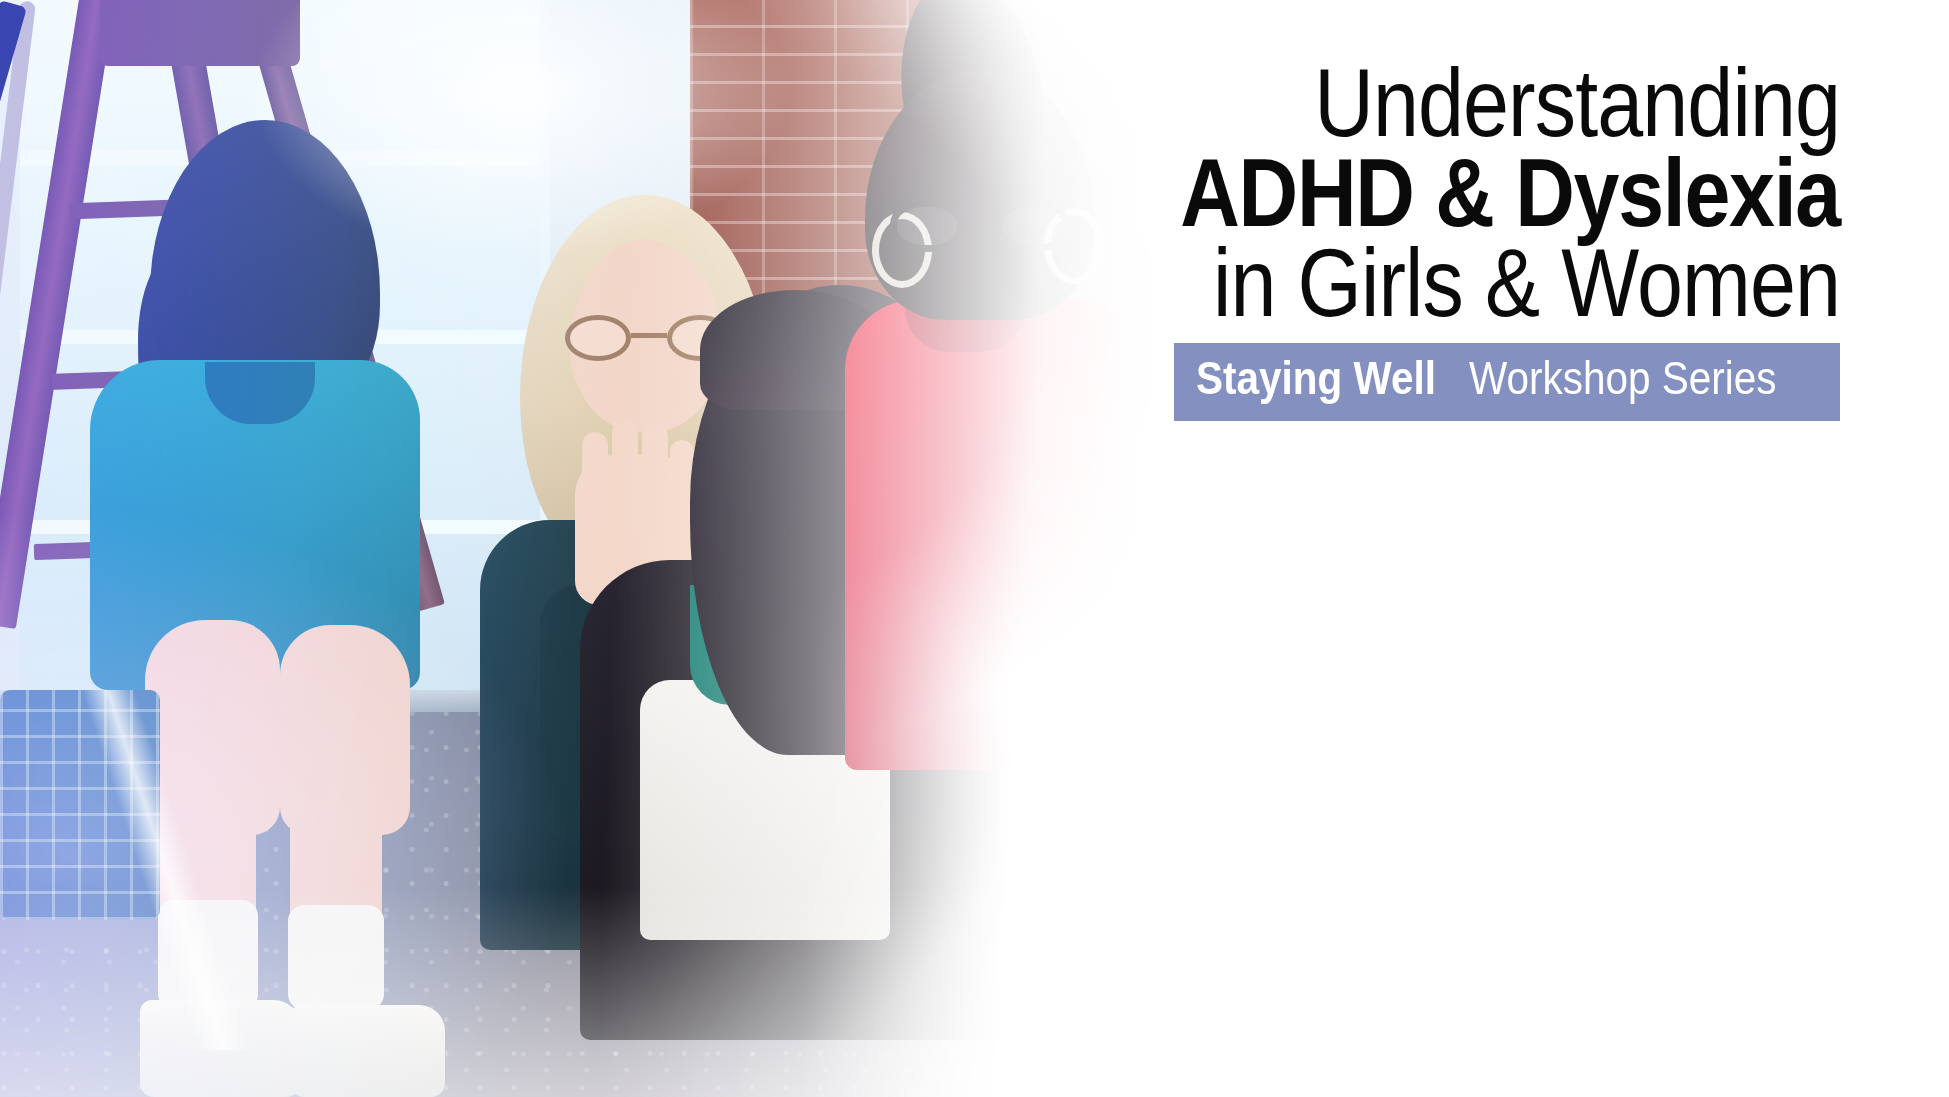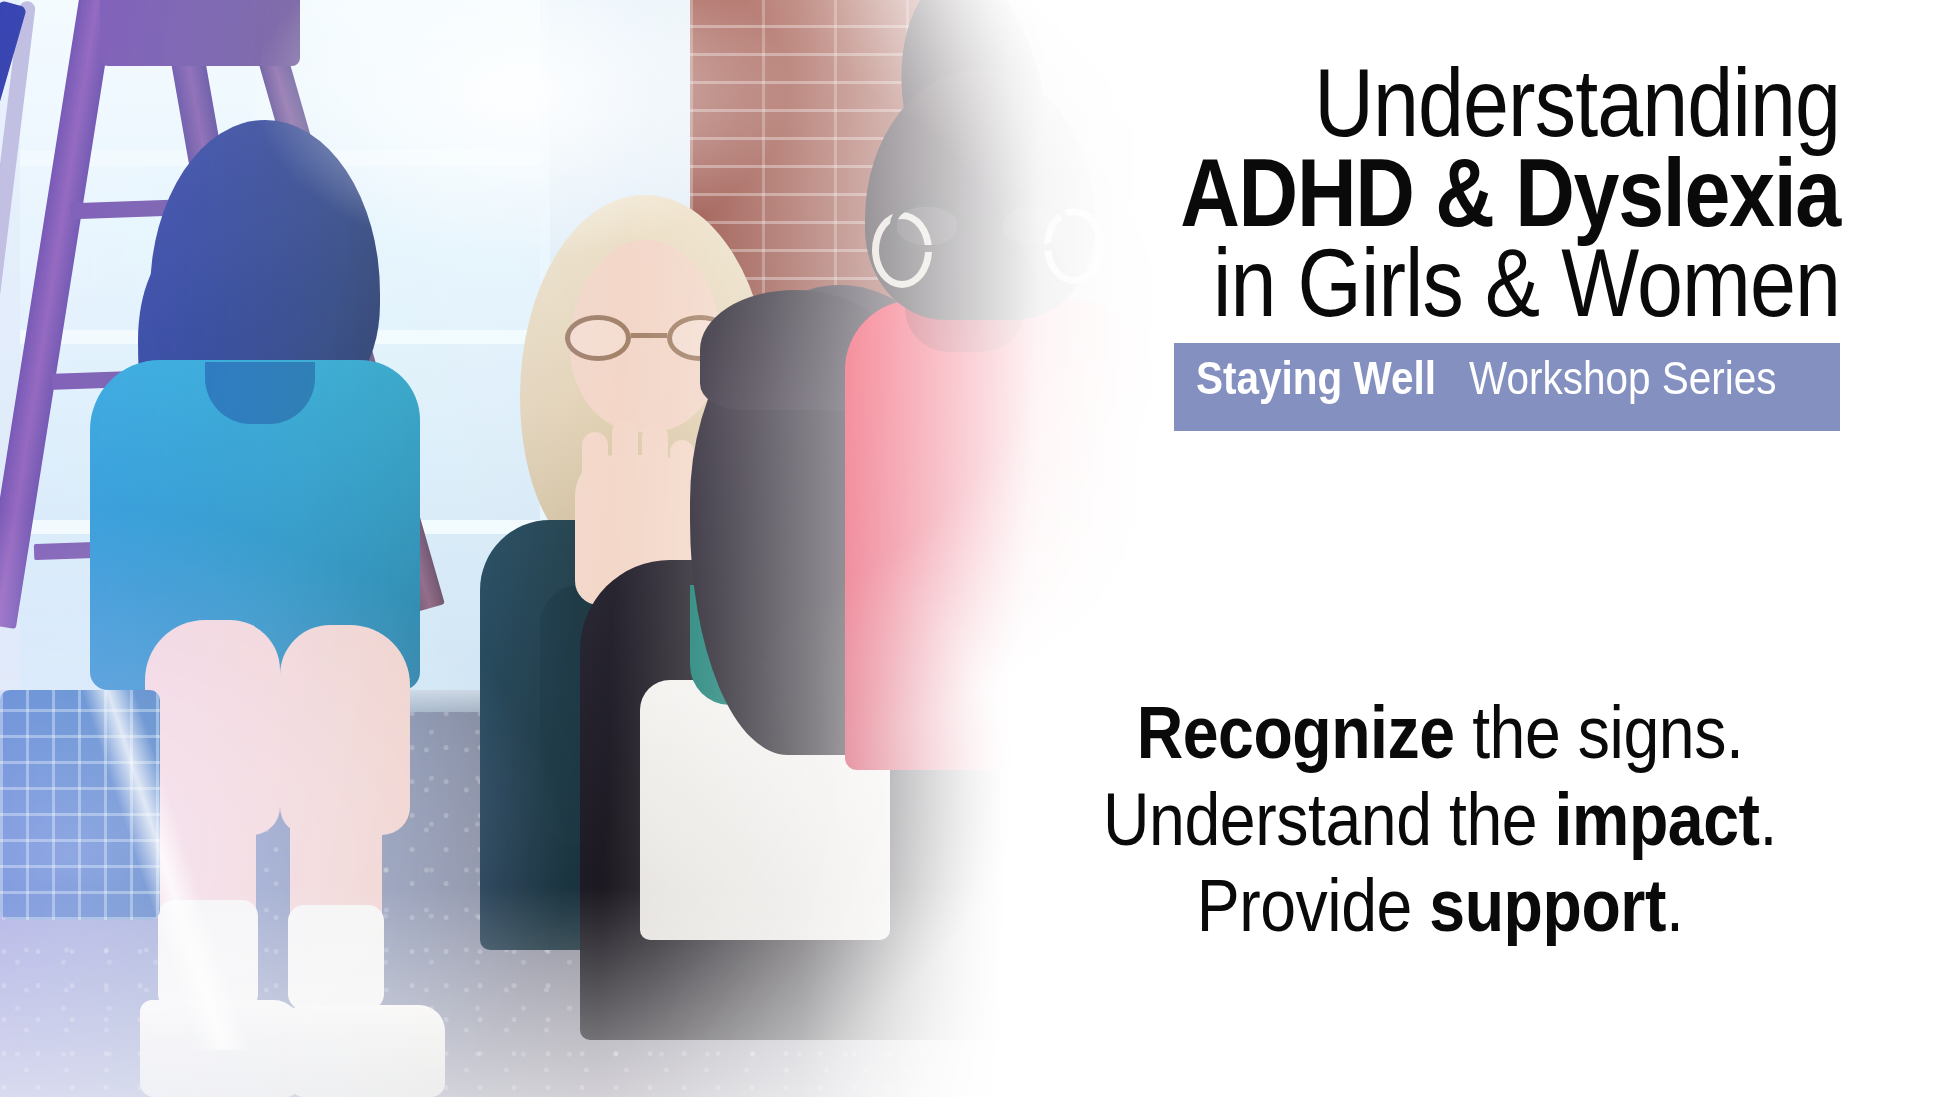--- a/index.html
+++ b/index.html
@@ -294,21 +294,21 @@
     transform-origin:right center;
     white-space:nowrap;
   }
   #t-line1{font-weight:400;}
   #t-line2{font-weight:700;letter-spacing:-1.5px;}
   #t-line3{font-weight:400;}
 
   #series-badge{
     display:inline-block;
     margin-top:14px;
-    padding:12px 22px 30px 22px;
+    padding:12px 22px 20px 22px;
     background:#8490c0;
     color:#ffffff;
     white-space:nowrap;
   }
   .badge-text{
     display:inline-block;
     font-family:"Liberation Sans", sans-serif;
     font-size:46px;
     line-height:1;
     transform:scaleX(.88);
@@ -442,21 +442,14 @@
   <div id="title-block">
     <span class="tline" id="t-line1">Understanding</span>
     <span class="tline" id="t-line2">ADHD &amp; Dyslexia</span>
     <span class="tline" id="t-line3">in Girls &amp; Women</span>
 
     <div id="series-badge">
       <span class="badge-text" id="badge-strong">Staying Well</span><span class="badge-text" id="badge-rest"> Workshop Series</span>
     </div>
   </div>
 
-  <div id="tagline-block">
-    <span class="tagline"><span class="b">Recognize</span><span class="r"> the signs.</span></span>
-
-    <span class="tagline"><span class="r">Understand the </span><span class="b">impact</span><span class="r">.</span></span>
-
-    <span class="tagline"><span class="r">Provide </span><span class="b">support</span><span class="r">.</span></span>
-  </div>
 
 </div>
 
 </body></html>

